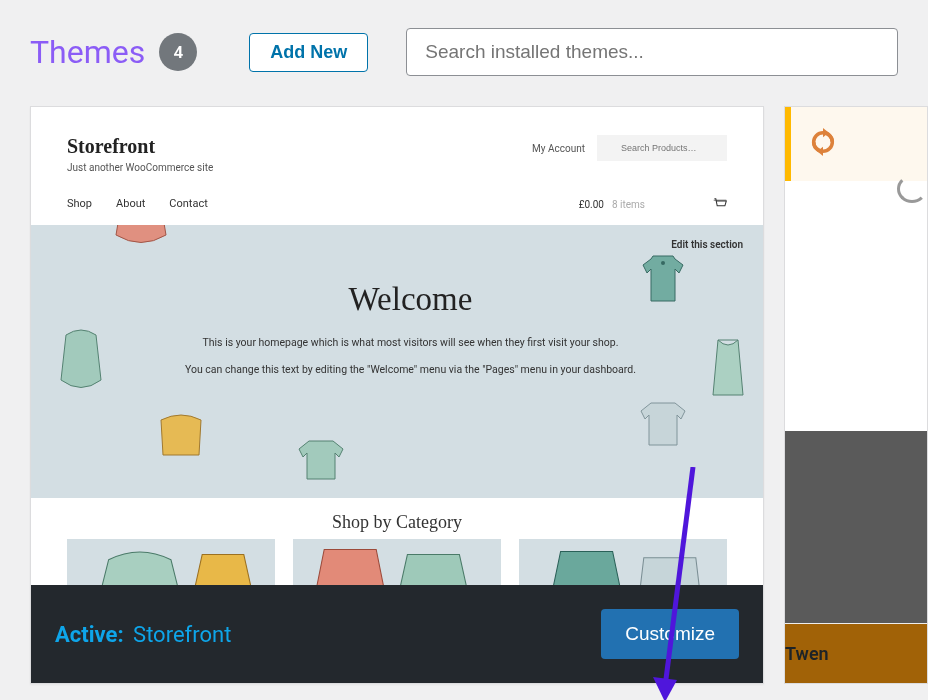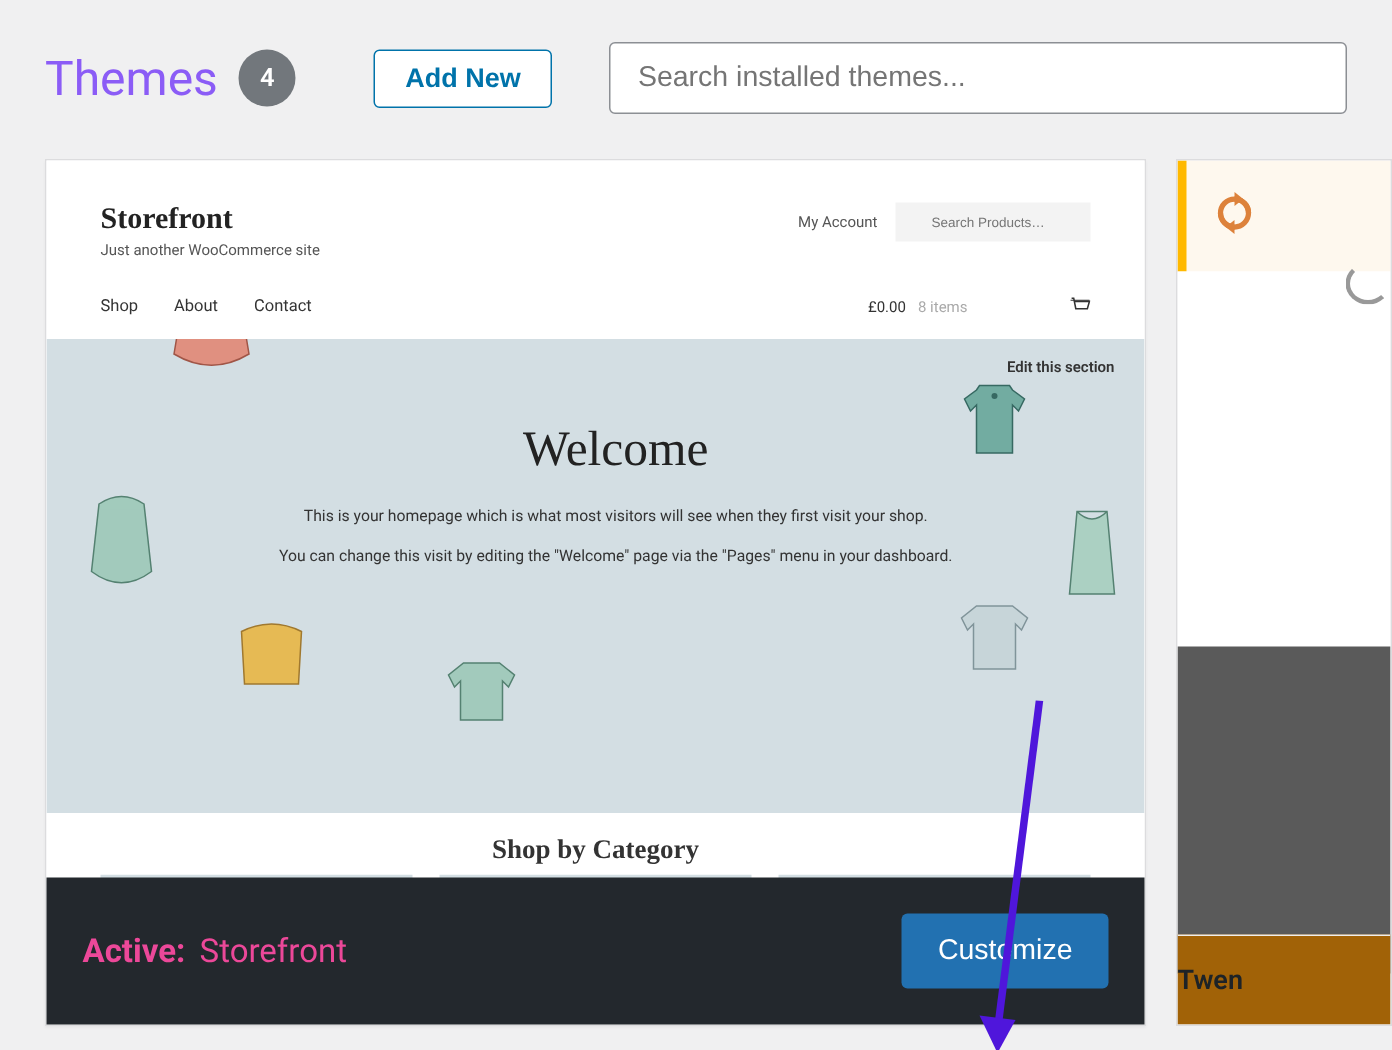--- a/index.html
+++ b/index.html
@@ -109,21 +109,21 @@
     padding: 16px 36px 12px 36px;
     border-bottom: 1px solid transparent;
   }
   .sf-menu { display: flex; gap: 24px; }
   .sf-menu span { font-size: 11px; color: #333; }
   .sf-cart { display: flex; align-items: center; gap: 8px; font-size: 10px; color: #333; }
   .sf-cart .items { color: #aaa; }
   .sf-cart-icon { font-size: 13px; margin-left: 60px; color: #333; }
   .sf-hero {
     background: #d3dee3;
-    height: 316px;
+    height: 273px;
     position: relative;
     text-align: center;
     padding-top: 56px;
     overflow: hidden;
     padding-left: 27px;
   }
   .sf-edit {
     position: absolute; right: 20px; top: 14px;
     font-size: 10px; color: #333; font-weight: 600;
   }
@@ -135,39 +135,39 @@
   .clothing { position: absolute; opacity: 0.92; }
   .c1 { left: 70px; top: -30px; width: 80px; height: 60px; }
   .c3 { right: 70px; top: 26px; width: 60px; height: 60px; }
   .c4 { left: 20px; top: 100px; width: 60px; height: 70px; }
   .c5 { left: 120px; top: 180px; width: 60px; height: 60px; }
   .c6 { right: 10px; top: 110px; width: 50px; height: 70px; }
   .c7 { right: 70px; top: 170px; width: 60px; height: 60px; }
   .c8 { left: 260px; top: 210px; width: 60px; height: 50px; }
 
   .sf-section-title {
-    font-size: 18px; font-weight: 700; color: #333;
+    font-size: 18px; font-weight: 400; color: #333;
     text-align: center; margin: 14px 0 6px 0; font-family: Georgia, serif;
   }
   .sf-categories {
     display: flex; gap: 18px; padding: 0 36px; height: 48px; overflow: hidden;
   }
   .sf-cat { flex: 1; background: #d3dee3; position: relative; }
 
   
   .theme-footer {
     position: absolute; bottom: 0; left: 0; right: 0;
     height: 98px;
     background: #23282d;
     display: flex;
     align-items: center;
     justify-content: space-between;
     padding: 0 24px;
   }
-  .active-label { color: #ec4899; font-size: 22px; }
+  .active-label { color: #0ea5e9; font-size: 22px; }
   .active-label strong { font-weight: 700; }
   .active-label .name { font-weight: 400; margin-left: 4px; }
   .customize-btn {
     background: #2271b1;
     color: #fff;
     border: none;
     padding: 14px 24px;
     font-size: 19px;
     border-radius: 4px;
     cursor: pointer;
@@ -317,21 +317,21 @@
           </svg>
         <svg class="clothing c7" viewBox="0 0 60 60">
             <path d="M18 8 L42 8 L52 16 L48 24 L44 20 L44 50 L16 50 L16 20 L12 24 L8 16 Z" fill="#c6d5d9" stroke="#7a8e94" stroke-width="1"></path>
           </svg>
         <svg class="clothing c8" viewBox="0 0 60 50">
             <path d="M18 6 L42 6 L52 14 L48 22 L44 18 L44 44 L16 44 L16 18 L12 22 L8 14 Z" fill="#9ec9b9" stroke="#4a7a68" stroke-width="1"></path>
           </svg>
 
         <h2 class="sf-welcome">Welcome</h2>
         <p>This is your homepage which is what most visitors will see when they first visit your shop.</p>
-        <p>You can change this visit by editing the "Welcome" page via the "Pages" menu in your dashboard.</p>
+        <p>You can change this text by editing the "Welcome" menu via the "Pages" menu in your dashboard.</p>
       </div>
 
       <div class="sf-section-title">Shop by Category</div>
       <div class="sf-categories">
         <div class="sf-cat">
           <svg width="100%" height="100%" viewBox="0 0 200 60" preserveAspectRatio="xMidYMin slice">
               <path d="M40 20 Q70 5 100 20 L110 60 L30 60 Z" fill="#a8cfc0" stroke="#4a7a68"></path>
               <path d="M130 15 L170 15 L180 60 L120 60 Z" fill="#e8b848" stroke="#9c7020"></path>
             </svg>
         </div>

